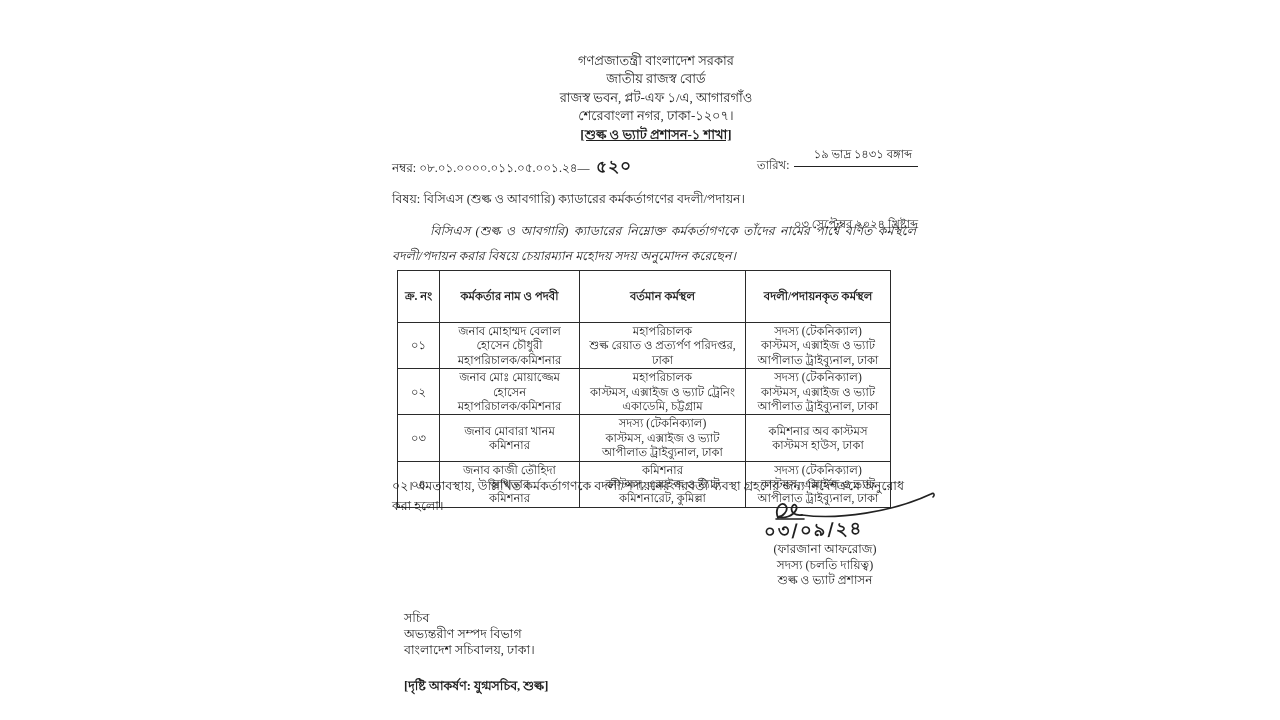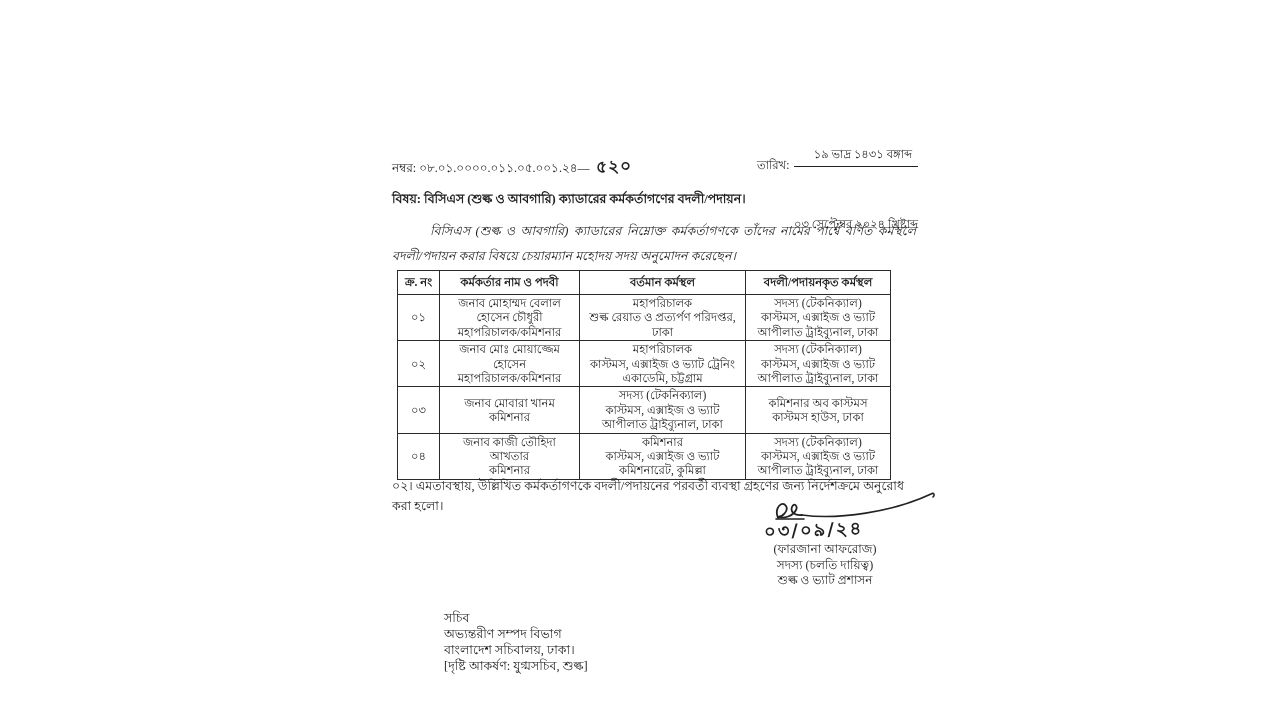--- a/index.html
+++ b/index.html
@@ -22,52 +22,59 @@
     font-size:17px;font-weight:bold;letter-spacing:1px;
     display:inline-block;transform:rotate(-2deg);margin-left:6px;
     font-family:"DejaVu Sans",sans-serif;
   }
   .date-block{left:757px;top:146px;font-size:11.5px;}
   .date-block .label{position:absolute;left:0;top:11px;text-align:right;}
   .date-frac{margin-left:37px;text-align:right;}
   .date-frac .top{padding:0 6px 1px 6px;border-bottom:1.2px solid #222;}
   .date-frac .bottom{padding-top:1px;margin-top:48px;}
   
-  .subject{left:392px;top:190px;width:530px;font-size:12.5px;font-weight:bold;}
+  .subject{left:392px;top:190px;width:530px;font-size:12.5px;font-weight:normal;}
   .body-para{left:392px;top:219px;width:524px;font-size:12.5px;line-height:25px;text-align:justify;text-indent:38px;font-style:italic;}
   
   .transfer-table{left:397px;top:270px;border-collapse:collapse;table-layout:fixed;font-size:11.5px;}
   .transfer-table th,.transfer-table td{
     border:1px solid #2a2a2a;text-align:center;vertical-align:middle;
     padding:1px 3px;line-height:14.4px;
   }
-  .transfer-table th{font-weight:bold;height:15px;padding:4px 2px;}
+  .transfer-table th{font-weight:bold;height:15px;padding:18px 2px;}
   .col-no{width:42px;}
   .col-name{width:140px;}
   .col-current{width:166px;}
   .col-new{width:145px;}
   .cell-line{display:block;}
   
   .closing{left:392px;top:477px;width:530px;font-size:12.5px;}
   
   .sig-svg{left:738px;top:486px;}
   .hand-date{
     left:764px;top:516px;font-size:18px;font-weight:bold;letter-spacing:2px;
     transform:rotate(-2deg);font-family:"DejaVu Sans",sans-serif;
   }
   .signer{left:736px;top:542px;width:178px;text-align:center;font-size:12px;line-height:15.6px;}
   
-  .recipient{left:444px;top:610px;font-size:12.5px;line-height:16px;}
-  .recipient .attention{font-weight:normal;}
+  .recipient{left:404px;top:610px;font-size:12.5px;line-height:16px;}
+  .recipient .attention{font-weight:bold;margin-top:20px;}
 </style>
 </head>
 <body>
 
 <div class="page">
 
+  <div class="abs doc-header">
+    <div>গণপ্রজাতন্ত্রী বাংলাদেশ সরকার</div>
+    <div>জাতীয় রাজস্ব বোর্ড</div>
+    <div>রাজস্ব ভবন, প্লট-এফ ১/এ, আগারগাঁও</div>
+    <div>শেরেবাংলা নগর, ঢাকা-১২০৭।</div>
+    <div class="section">[শুল্ক ও ভ্যাট প্রশাসন-১ শাখা]</div>
+  </div>
 
   <div class="abs ref-line">
     <span>নম্বর: ০৮.০১.০০০০.০১১.০৫.০০১.২৪—</span><span class="hand-serial">৫২০</span>
   </div>
 
   <div class="abs date-block">
     <span class="label">তারিখ:</span>
     <div class="date-frac">
       <div class="top">১৯ ভাদ্র ১৪৩১ বঙ্গাব্দ</div>
       <div class="bottom">০৩ সেপ্টেম্বর ২০২৪ খ্রিষ্টাব্দ</div>

